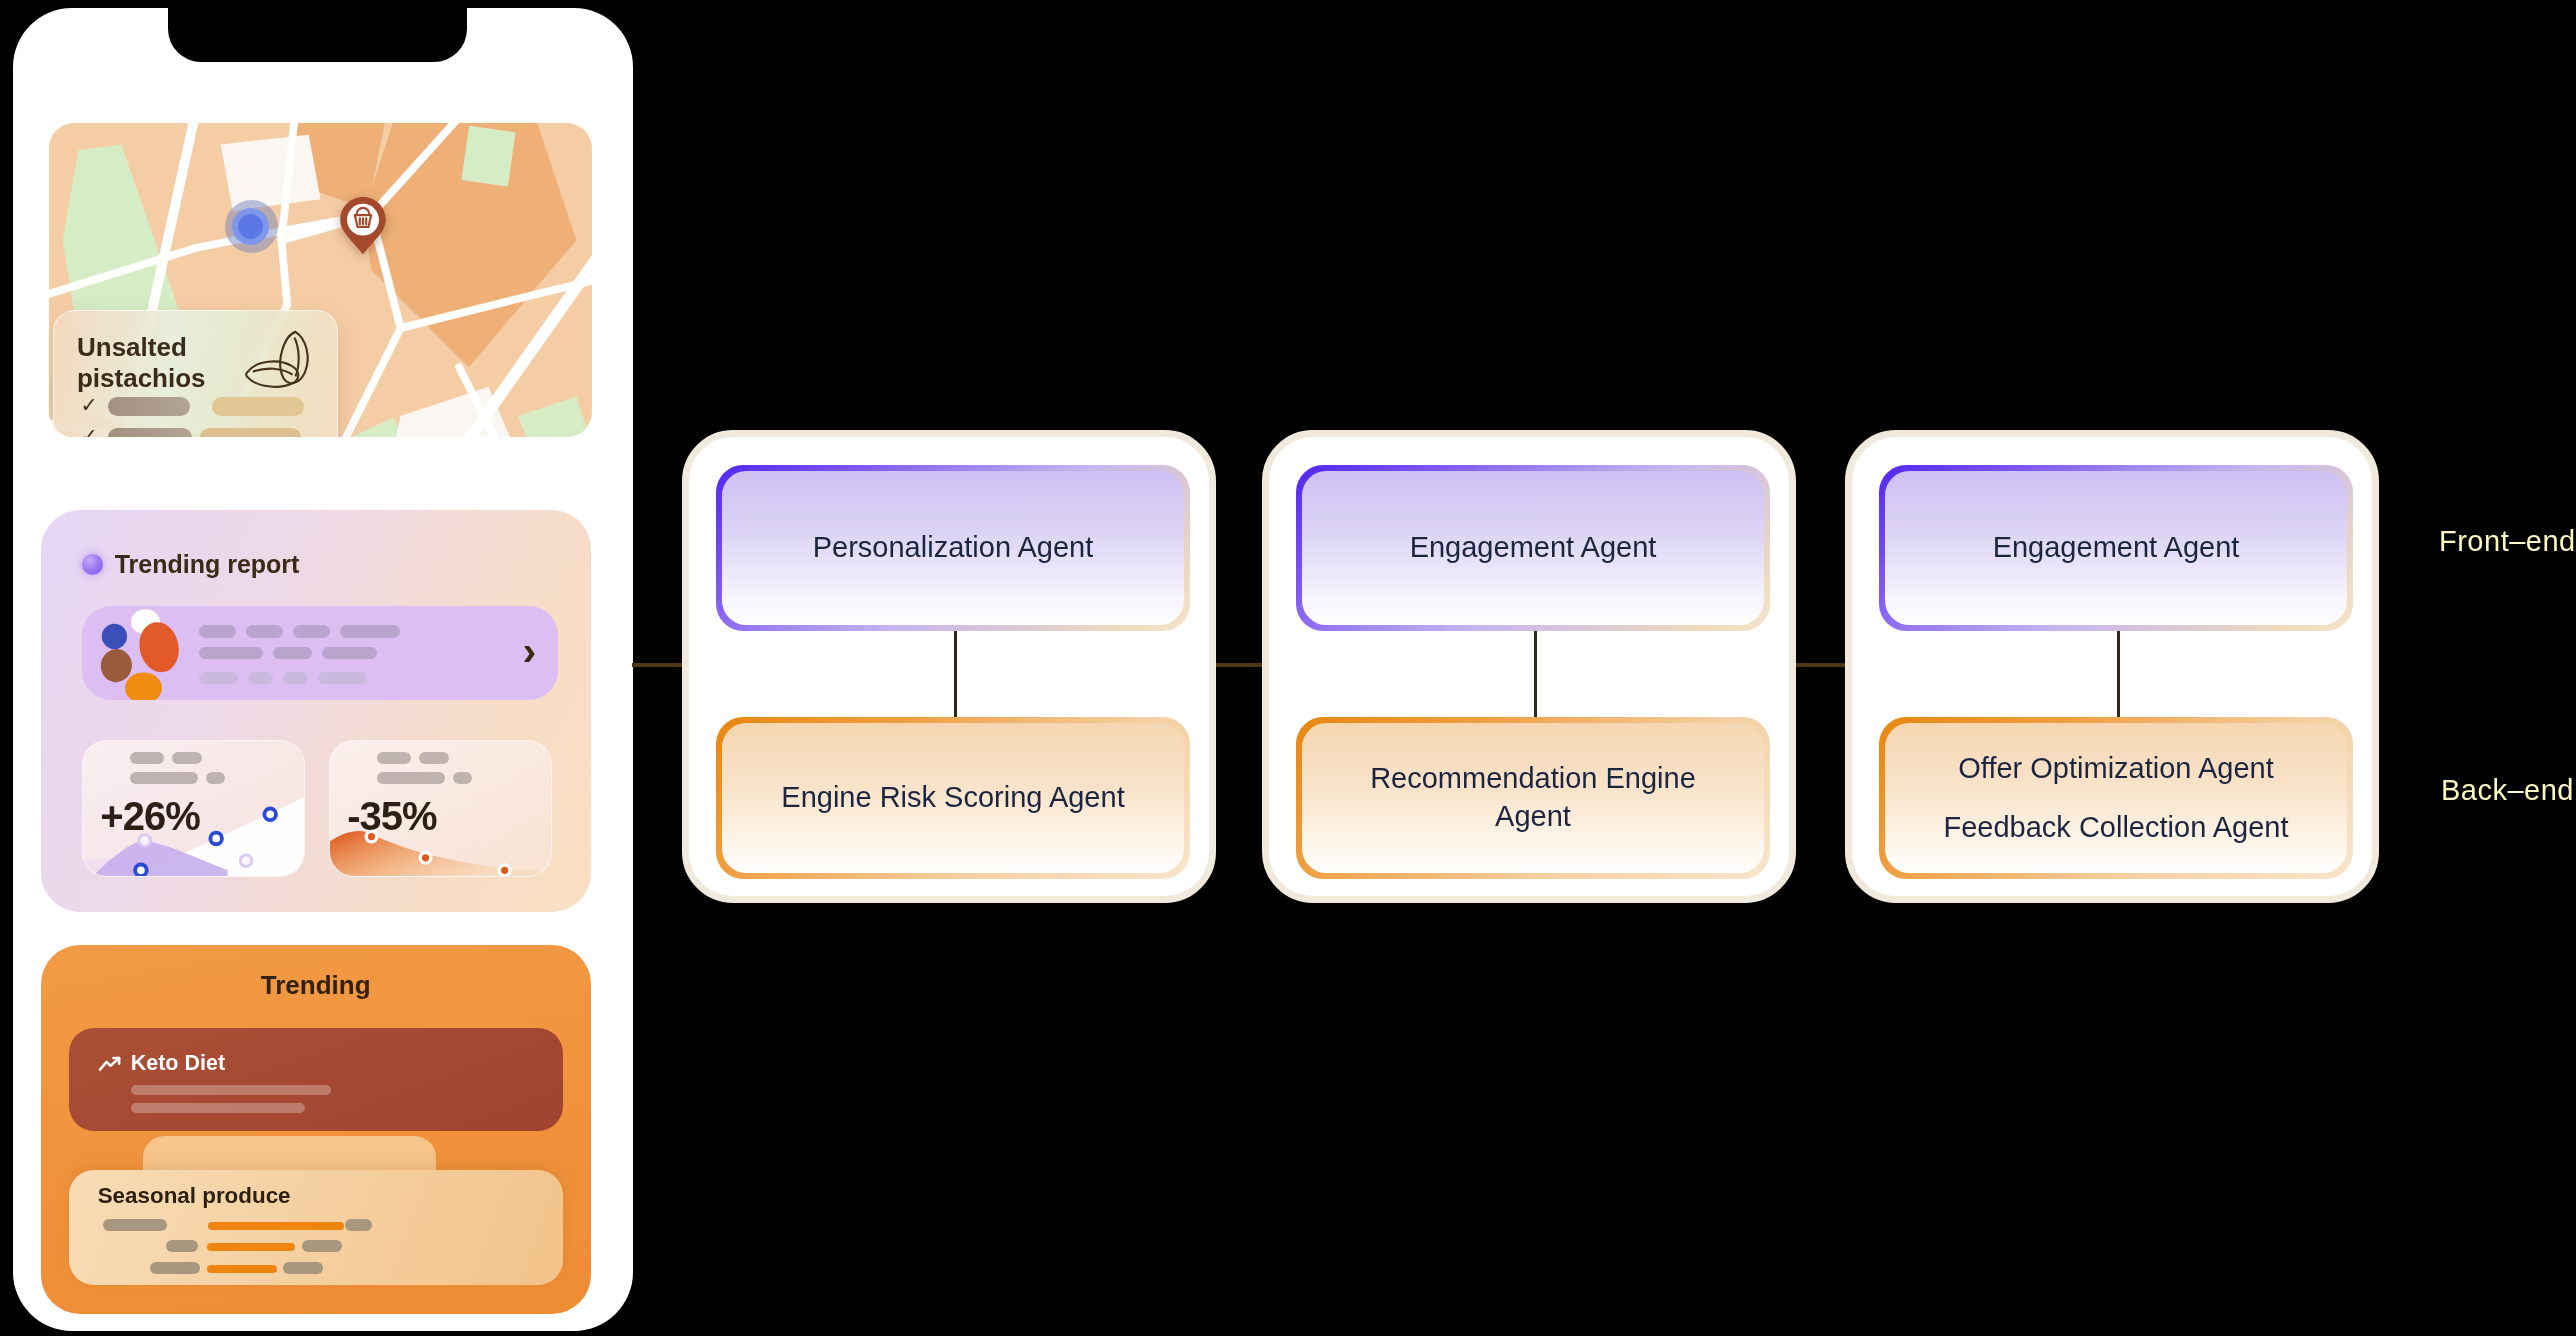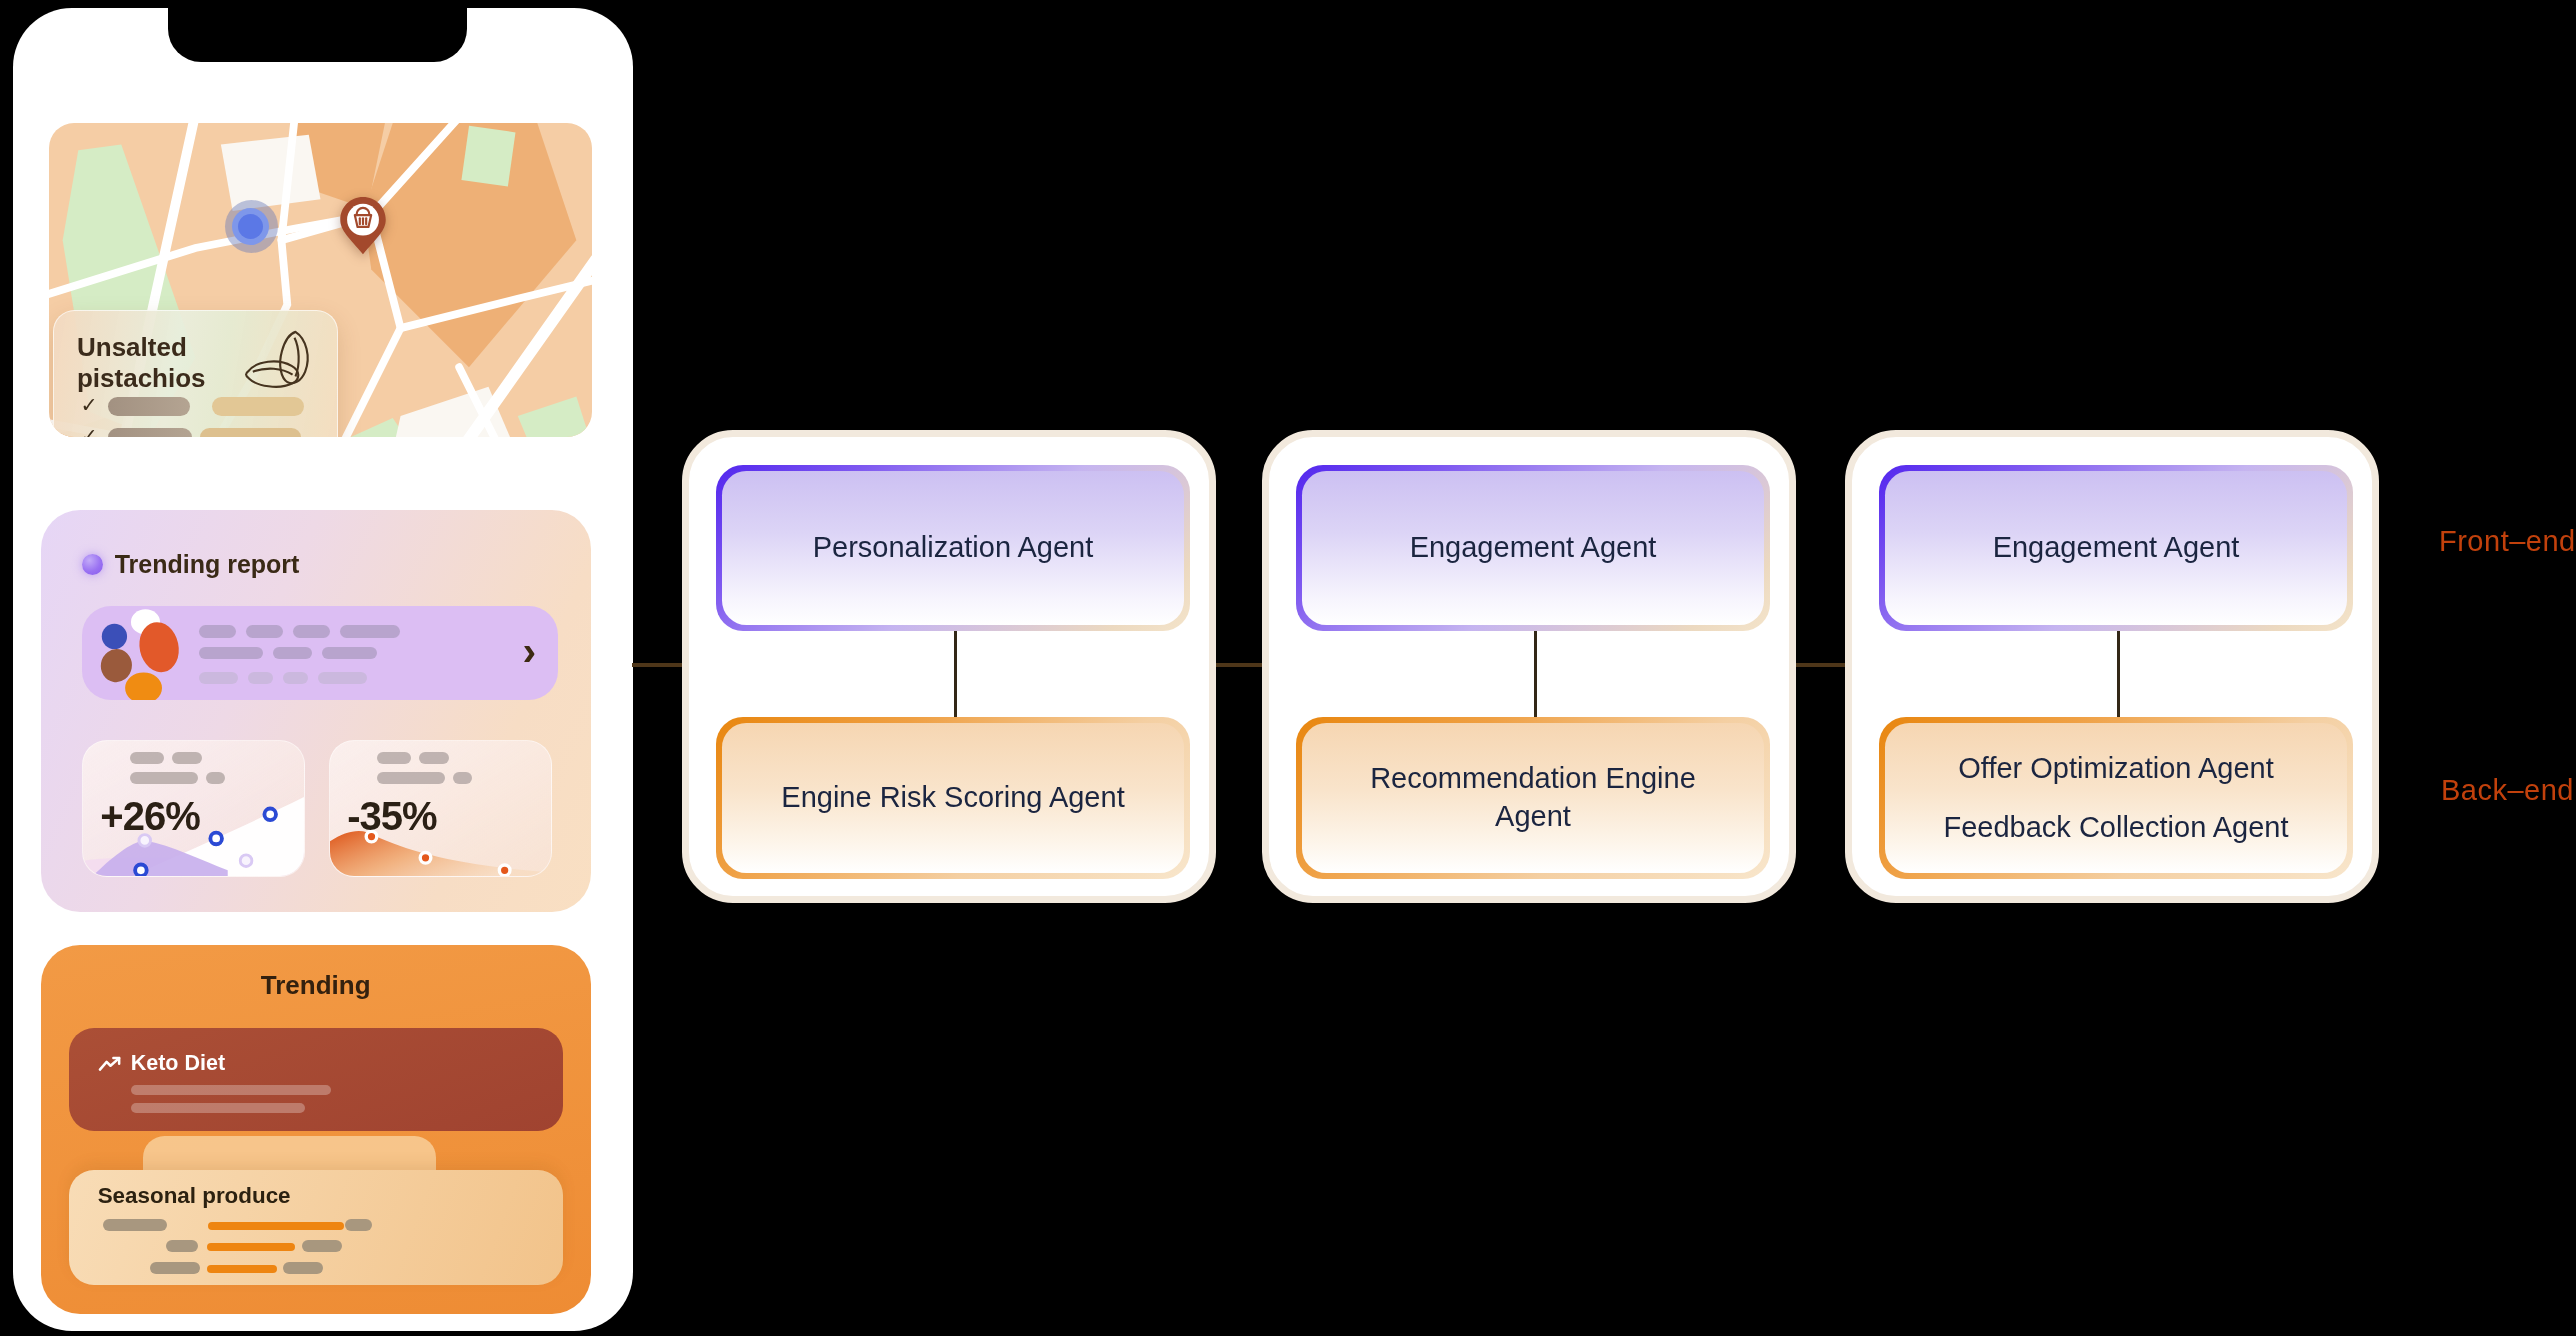--- a/index.html
+++ b/index.html
@@ -109,21 +109,21 @@
   .back-line { width:390px; text-align:center; font-size:29px; font-weight:500;
                line-height:1.3; color:#1b2540; margin:10.7px 0; }
   .back-line:empty { display:none; margin:0; }
   .v-line { position:absolute; left:265px; top:194px; width:2.9px; height:86px; background:#332817; }
 
   .h-conn { position:absolute; top:663px; height:3.9px; background:#4e3619; }
   .h-conn.s1 { left:632px;  width:50px; }
   .h-conn.s2 { left:1216px; width:46px; }
   .h-conn.s3 { left:1795px; width:50px; }
 
-  .side-label { position:absolute; font-size:29px; font-weight:500; color:#c2410c;
+  .side-label { position:absolute; font-size:29px; font-weight:500; color:#fef9c3;
                 letter-spacing:0.5px; white-space:nowrap; }
   .side-label.front { left:2439px; top:525px; }
   .side-label.back  { left:2441px; top:774px; }
 </style>
 </head>
 <body>
 
 <div class="phone">
 
   <div class="map-card">

